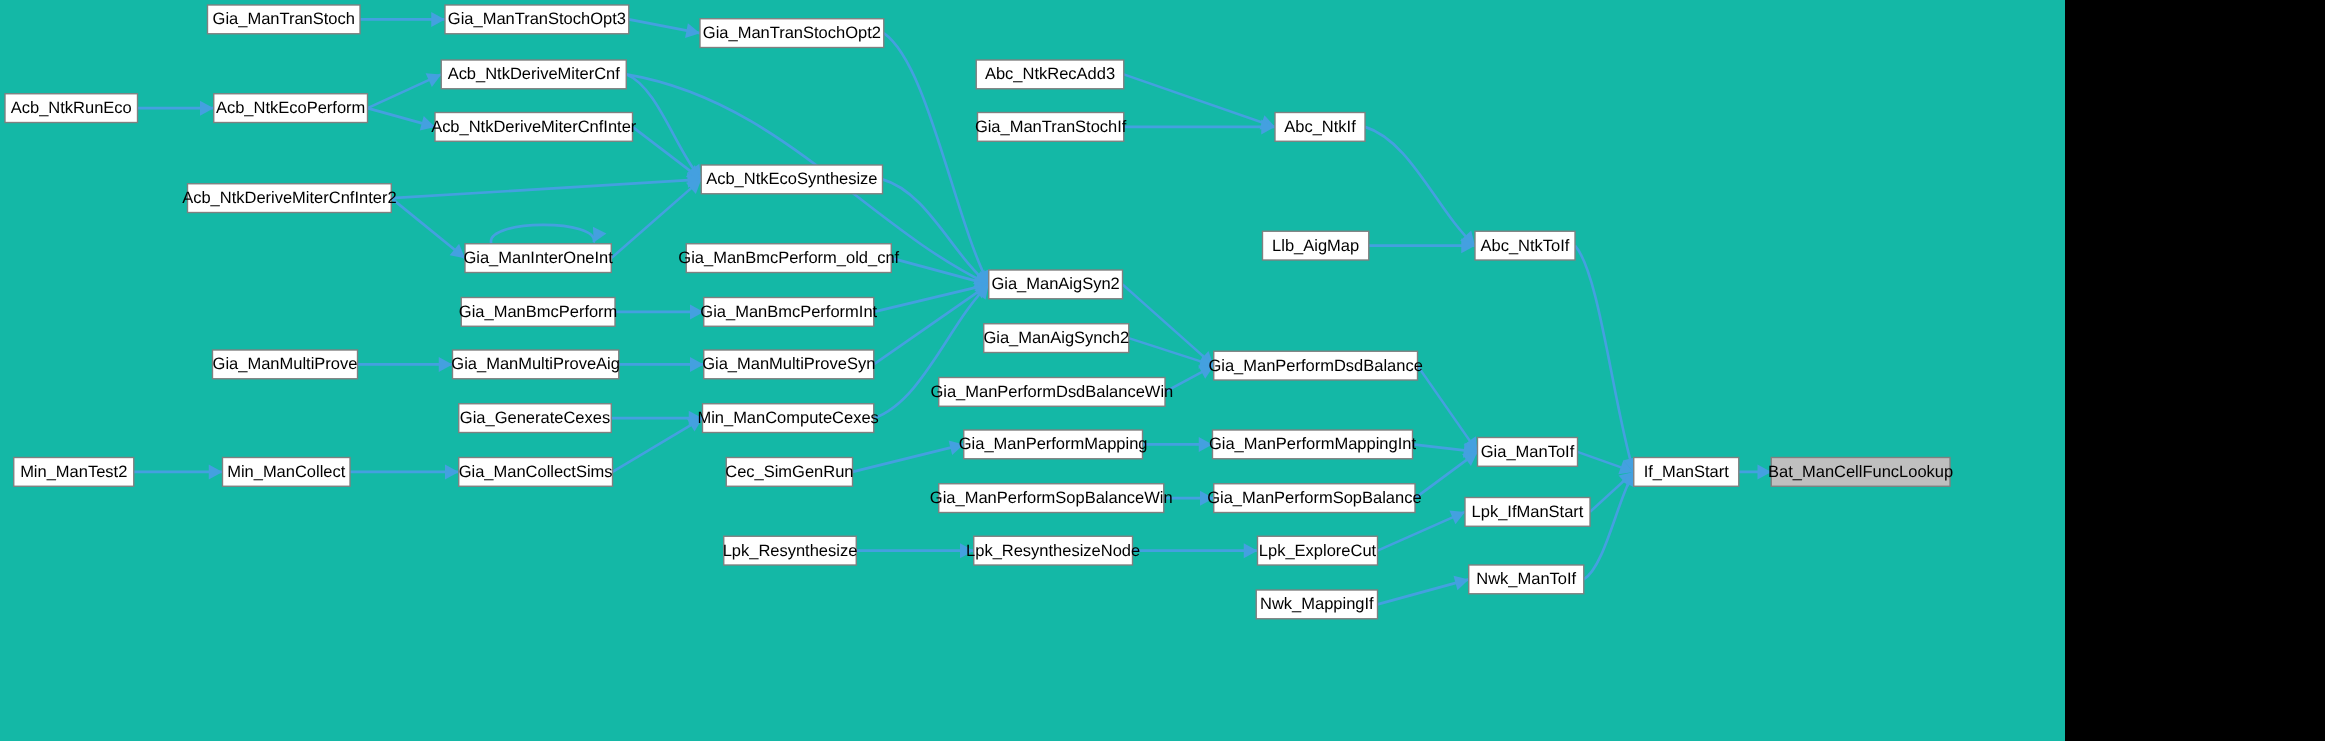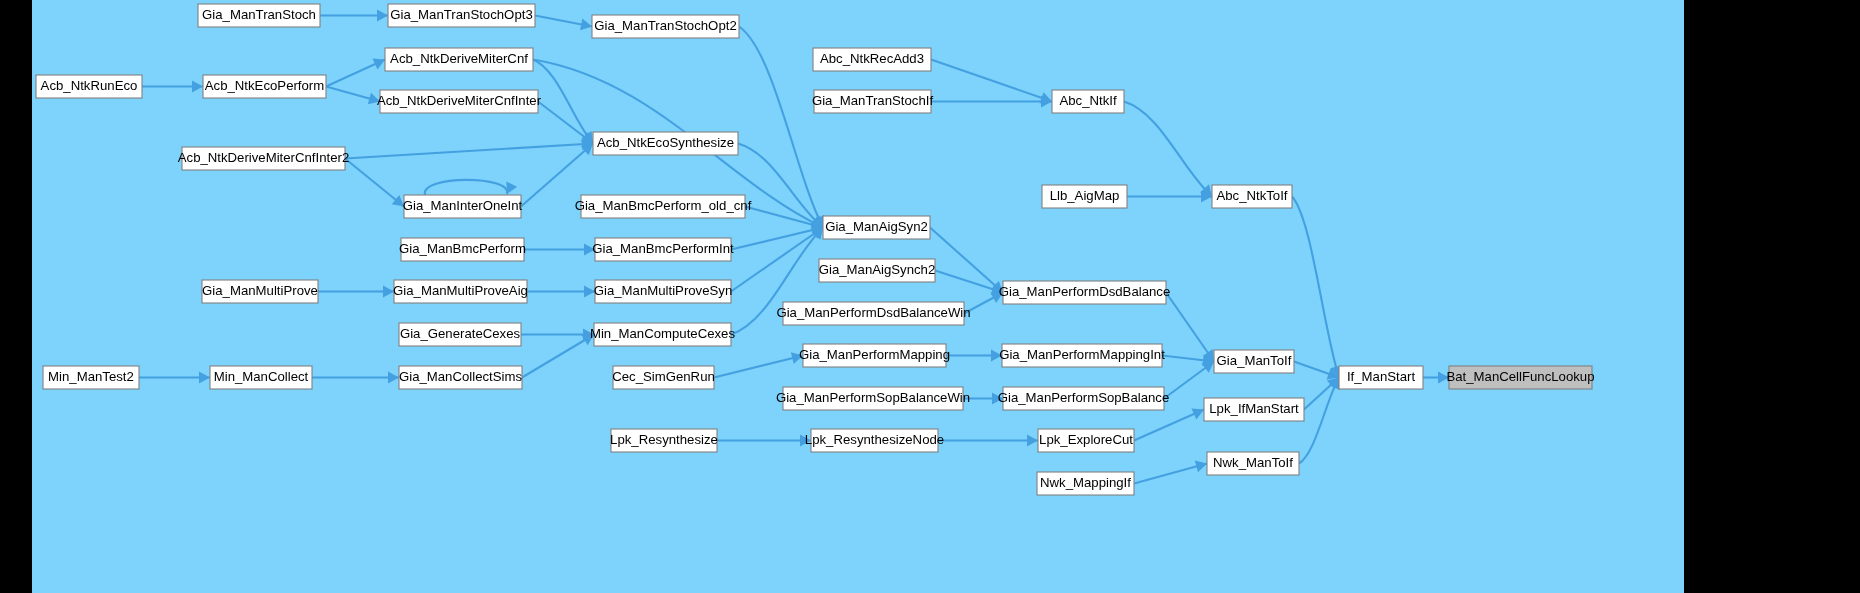--- a/index.html
+++ b/index.html
@@ -4,23 +4,22 @@
 <style>
   html, body {
     margin: 0;
     padding: 0;
     background: #000000;
   }
   #canvas-wrap {
     position: relative;
     width: 1652px;
     height: 593px;
-    background: #7dd3fc;
+    background: #14b8a6;
     overflow: hidden;
-    margin-left: 32px;
   }
   svg#graph {
     display: block;
     width: 1860px;
     height: 593px;
   }
   .node-rect {
     fill: #ffffff;
     stroke: #808080;
     stroke-width: 1.1;

